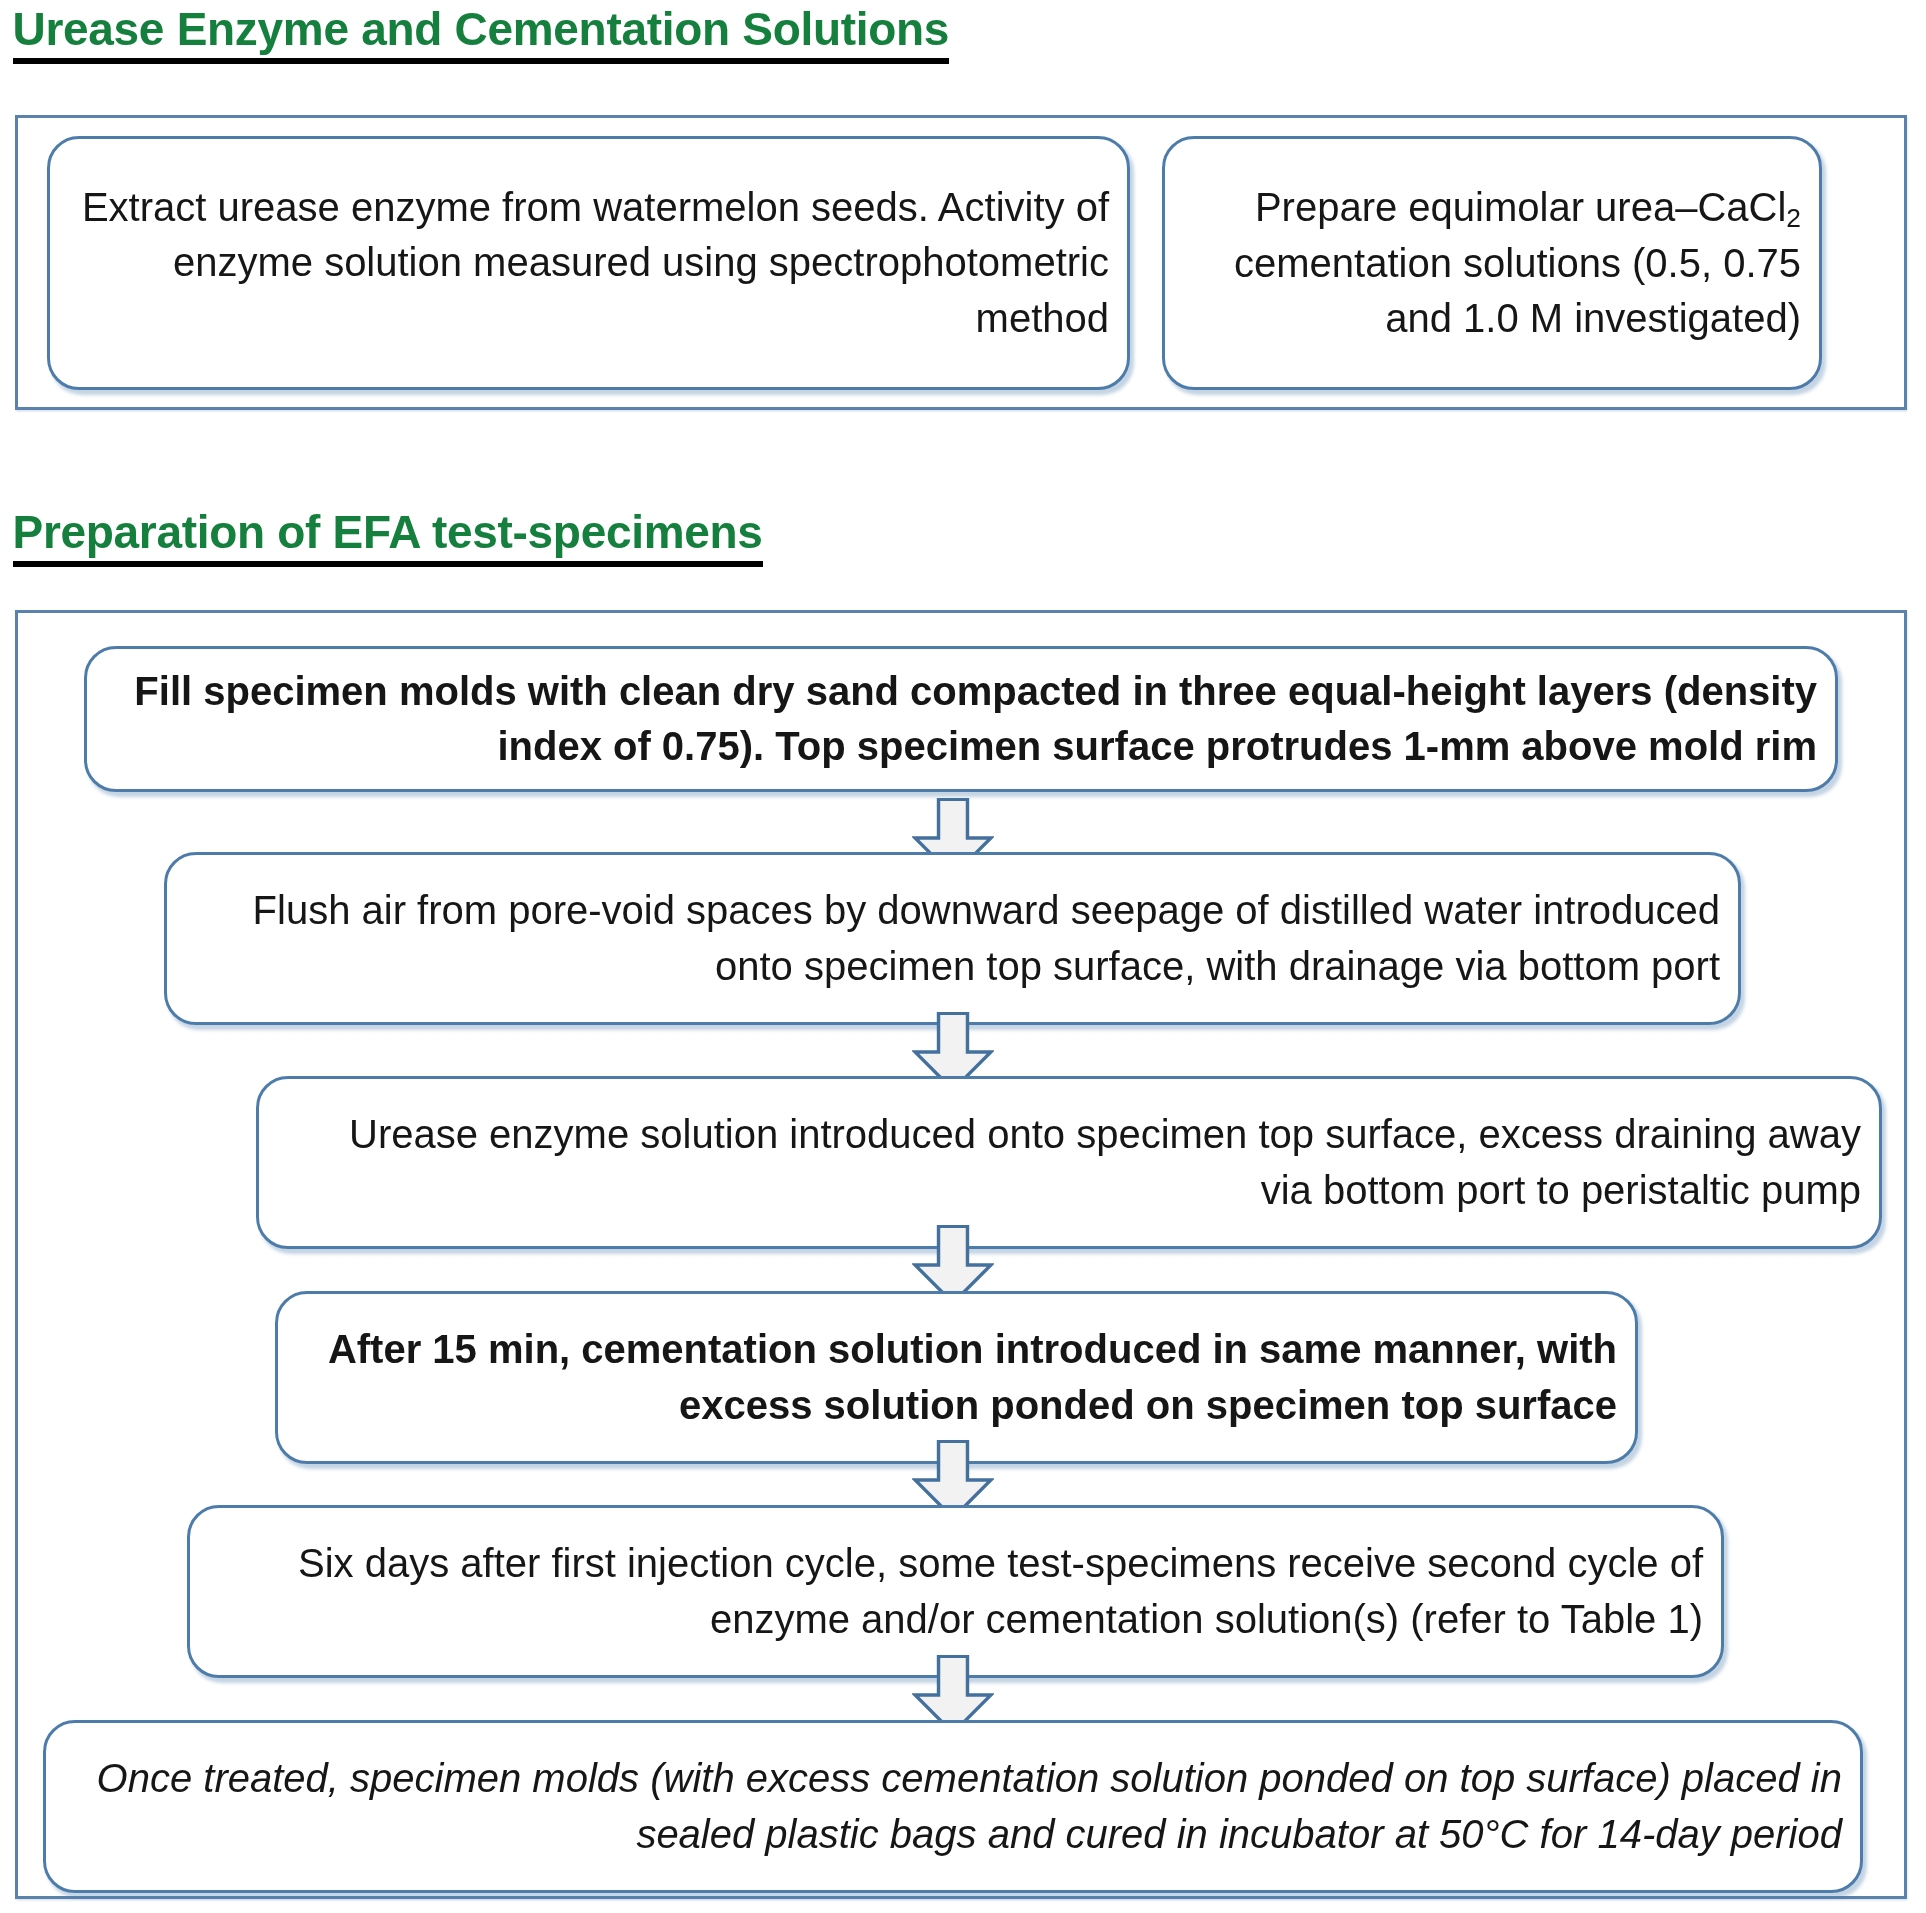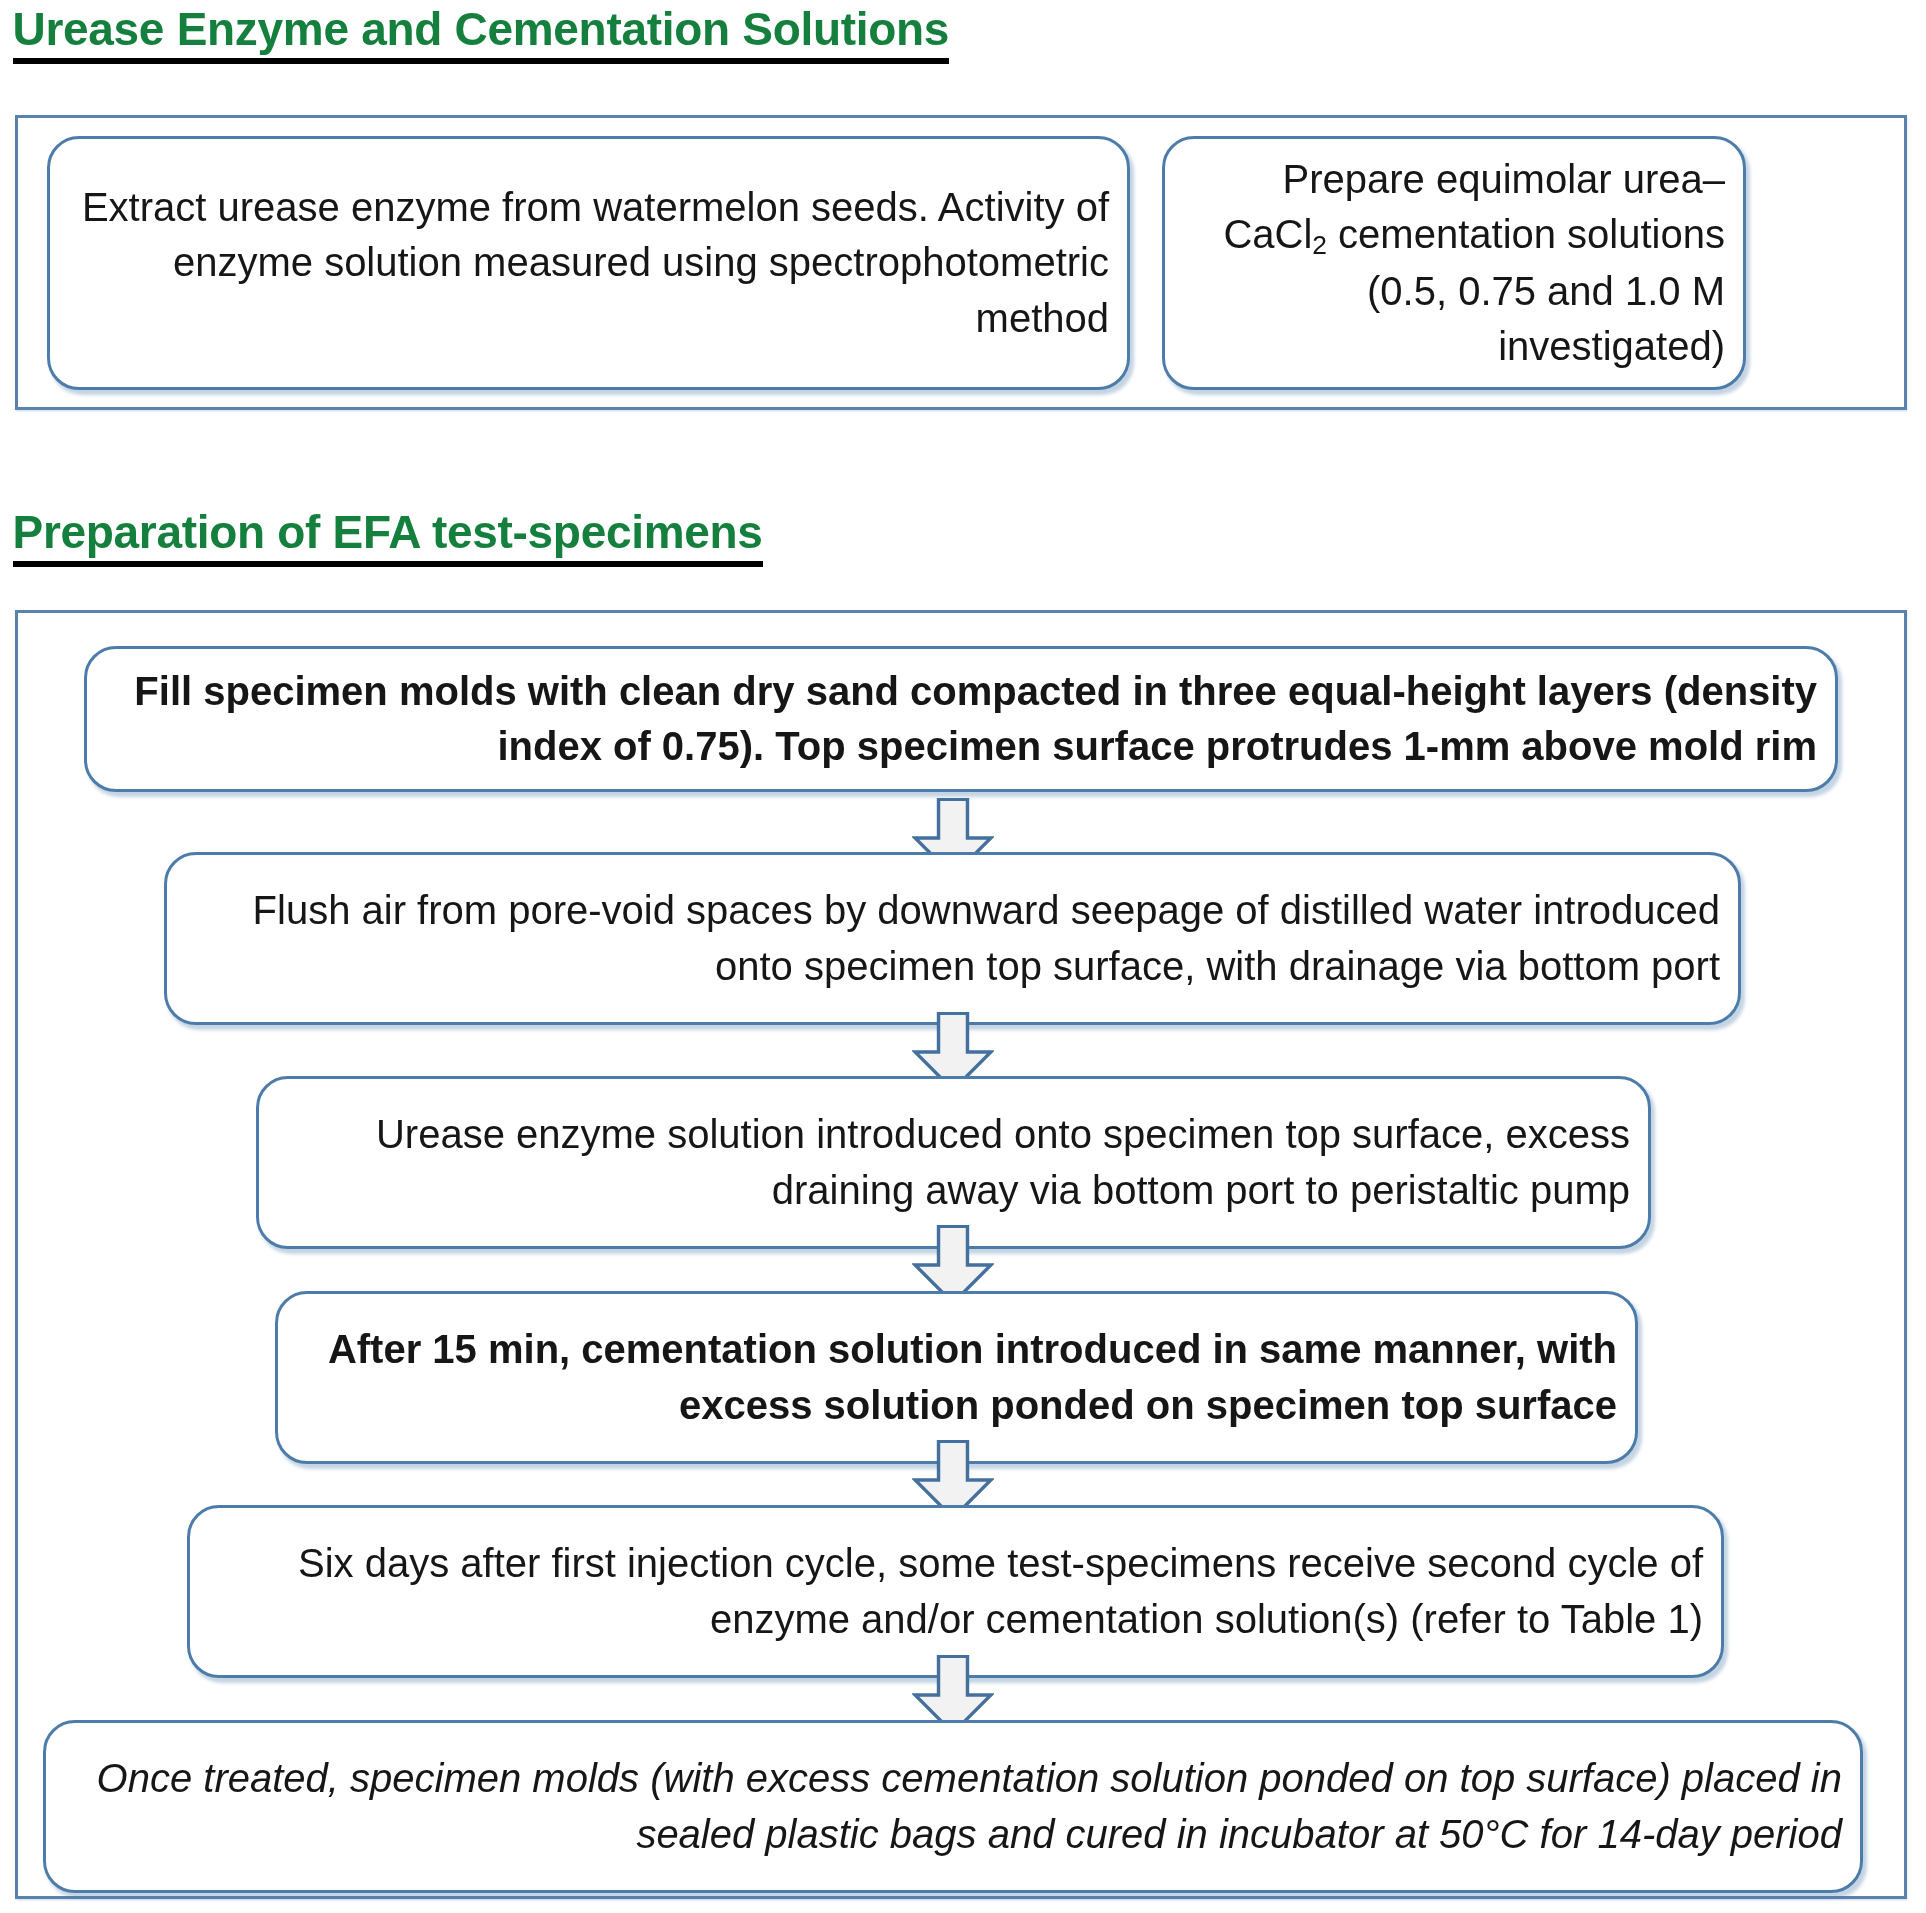--- a/index.html
+++ b/index.html
@@ -81,42 +81,42 @@
   
   #box-extract {
     left: 47px;
     top: 136px;
     width: 1083px;
     height: 254px;
   }
   #box-prepare {
     left: 1162px;
     top: 136px;
-    width: 584px;
+    width: 660px;
     height: 254px;
   }
 
   
   #box-fill {
     left: 84px;
     top: 646px;
     width: 1754px;
     height: 146px;
     font-weight: bold;
   }
   #box-flush {
     left: 164px;
     top: 852px;
     width: 1577px;
     height: 173px;
   }
   #box-urease {
     left: 256px;
     top: 1076px;
-    width: 1395px;
+    width: 1626px;
     height: 173px;
     padding-left: 19px;
   }
   #box-after15 {
     left: 275px;
     top: 1291px;
     width: 1363px;
     height: 173px;
     font-weight: bold;
   }

